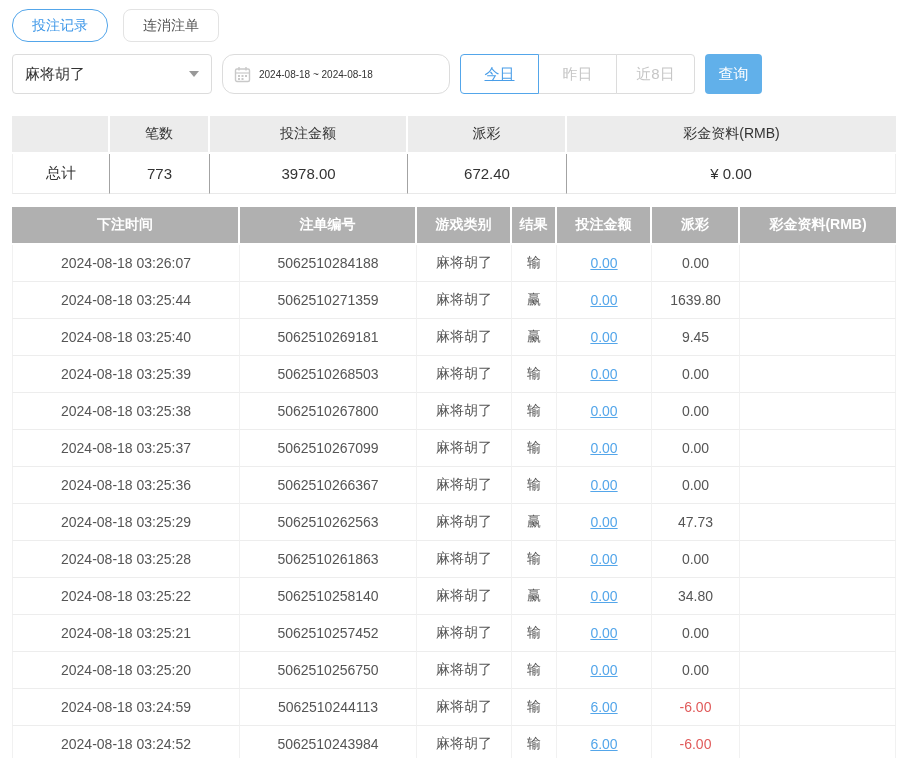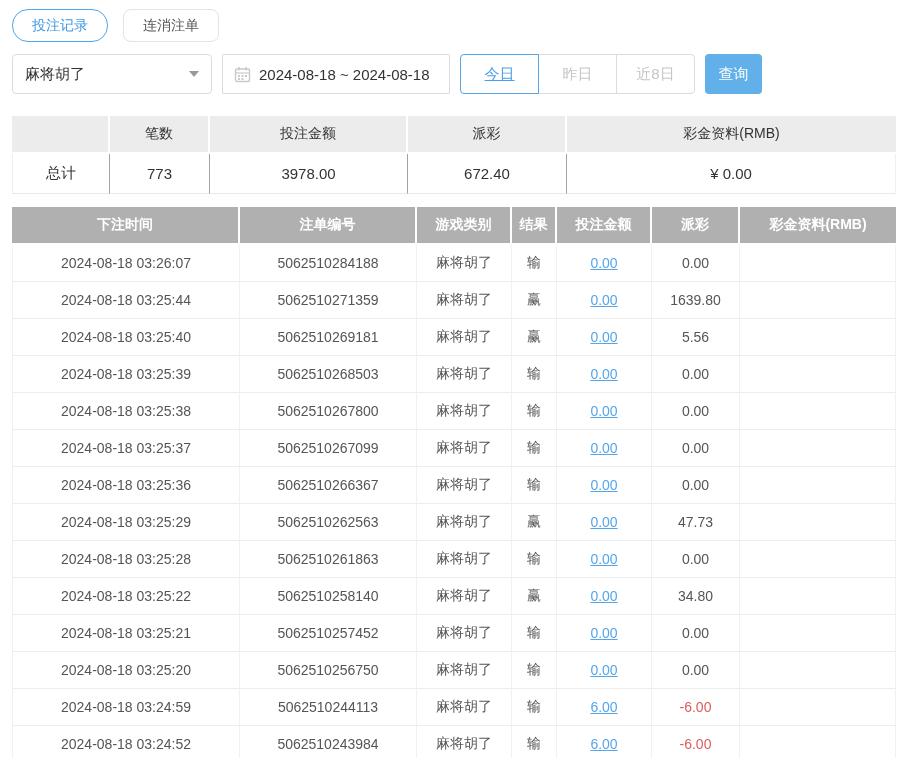--- a/index.html
+++ b/index.html
@@ -33,23 +33,23 @@
     display: flex; align-items: center; padding: 0 12px;
     font-size: 15px; color: #333; cursor: pointer; background: #fff;
   }
   .select-box .select-value { flex: 1; }
   .caret-down {
     width: 0; height: 0; border-left: 5px solid transparent;
     border-right: 5px solid transparent; border-top: 6px solid #999;
   }
   .date-box {
     margin-left: 10px; width: 228px; height: 40px;
-    border: 1px solid #dcdcdc; border-radius: 1px; background: #fff;
+    border: 1px solid #dcdcdc; border-radius: 12px; background: #fff;
     display: flex; align-items: center; padding: 0 11px;
-    font-size: 15px; color: #333; cursor: pointer;
+    font-size: 10px; color: #333; cursor: pointer;
   }
   .date-box svg { margin-right: 8px; flex: none; }
   .day-group { margin-left: 10px; display: inline-flex; }
   .day-btn {
     height: 40px; width: 79px; background: #fff; font-size: 15px;
     border: 1px solid #dcdcdc; color: #c6c6c6; cursor: pointer;
     display: inline-flex; align-items: center; justify-content: center;
   }
   .day-btn + .day-btn { margin-left: -1px; justify-content: center; }
   .day-btn:first-child { border-radius: 4px 0 0 4px; }
@@ -220,21 +220,21 @@
       <td></td>
     </tr>
         <tr>
       <td>2024-08-18 03:25:40</td>
       <td>5062510269181</td>
       <td>麻将胡了</td>
       <td>赢</td>
       <td>
         <a class="amount-link">0.00</a>
       </td>
-      <td>5.56</td>
+      <td>9.45</td>
       <td></td>
     </tr>
         <tr>
       <td>2024-08-18 03:25:39</td>
       <td>5062510268503</td>
       <td>麻将胡了</td>
       <td>输</td>
       <td>
         <a class="amount-link">0.00</a>
       </td>

